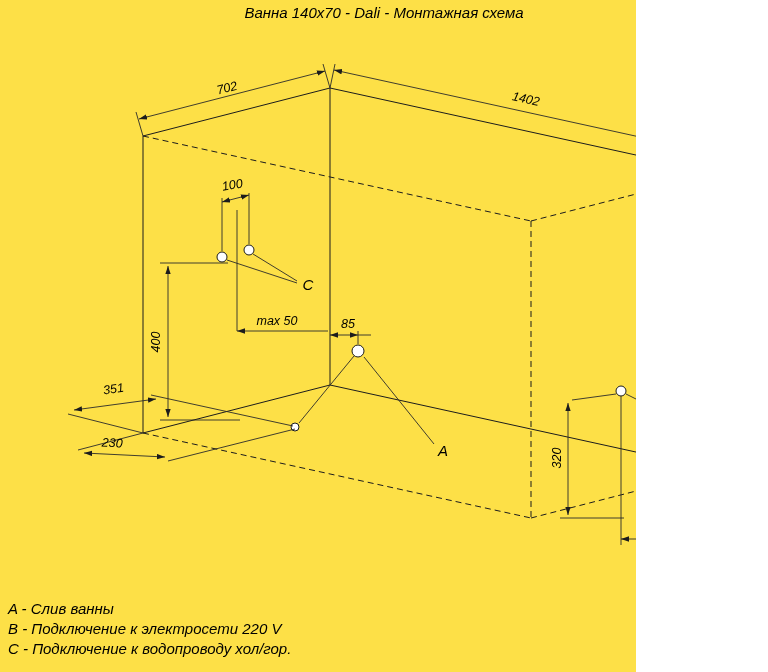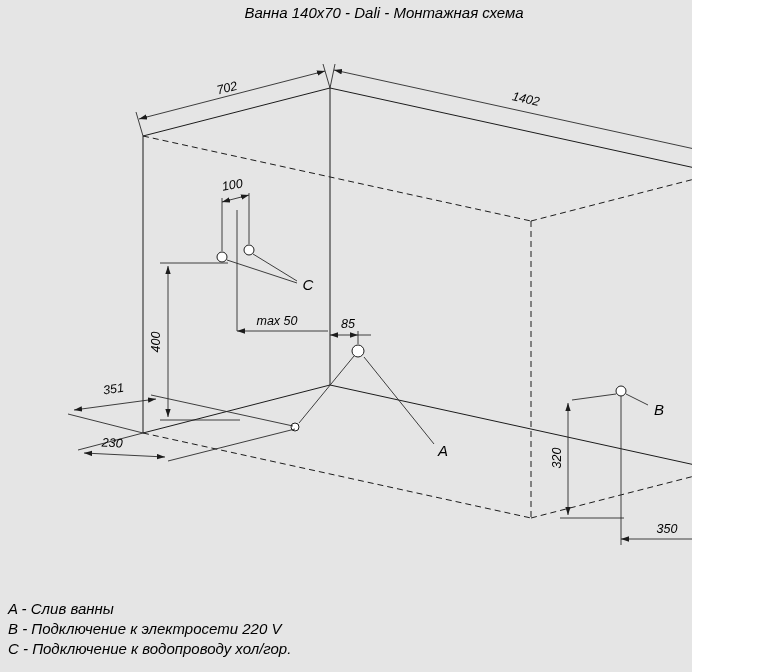--- a/index.html
+++ b/index.html
@@ -1,19 +1,19 @@
 <!DOCTYPE html>
 <html><head>
 <meta charset="utf-8">
 <style>
   html,body{margin:0;padding:0;background:#ffffff;}
   .page{
     position:relative;
-    width:692px;height:672px;
-    background:#e5e5e5;
+    width:636px;height:672px;
+    background:#fde047;
     font-family:"Liberation Sans", sans-serif;
     overflow:hidden;
   }
   svg{display:block;}
   .ln{stroke:#1c1c1c;stroke-width:1;fill:none;}
   .lnthin{stroke:#2a2a2a;stroke-width:0.9;fill:none;}
   .dash{stroke:#1c1c1c;stroke-width:1;fill:none;stroke-dasharray:6 4;}
   .pt{stroke:#1c1c1c;stroke-width:1;fill:#ffffff;}
   text{
     font-family:"Liberation Sans", sans-serif;

